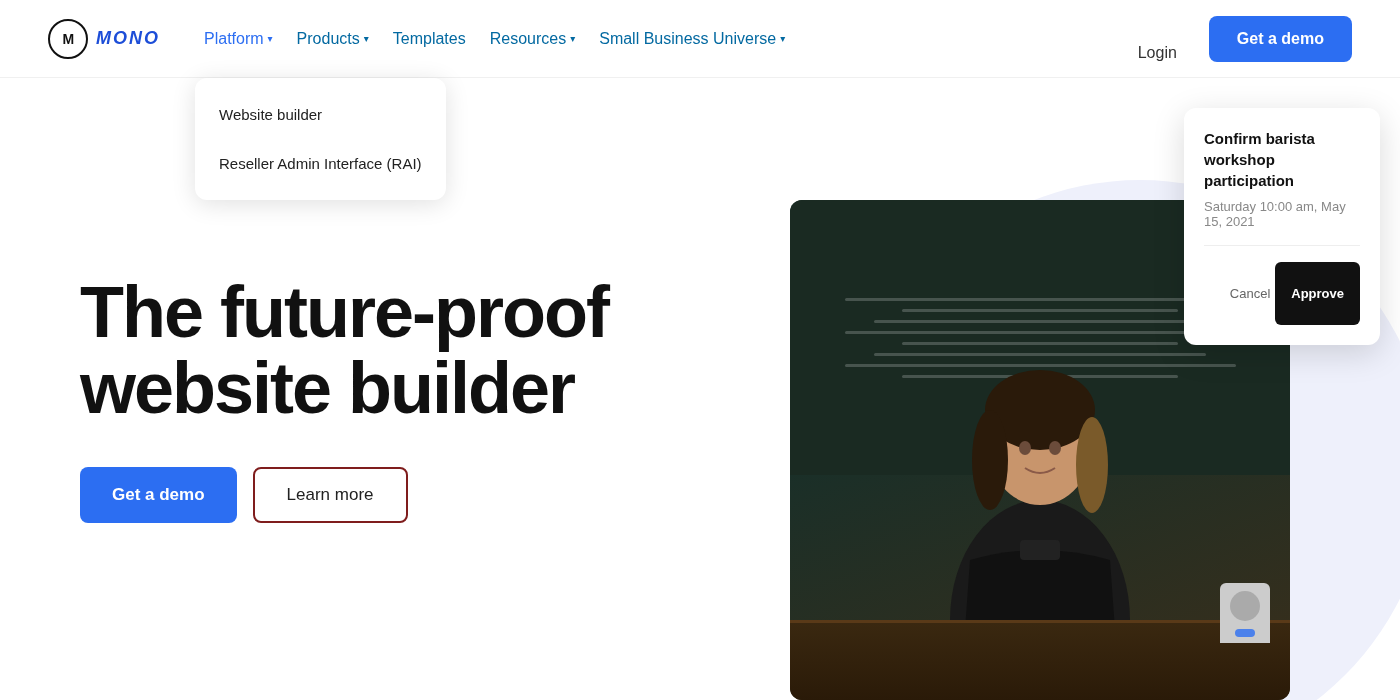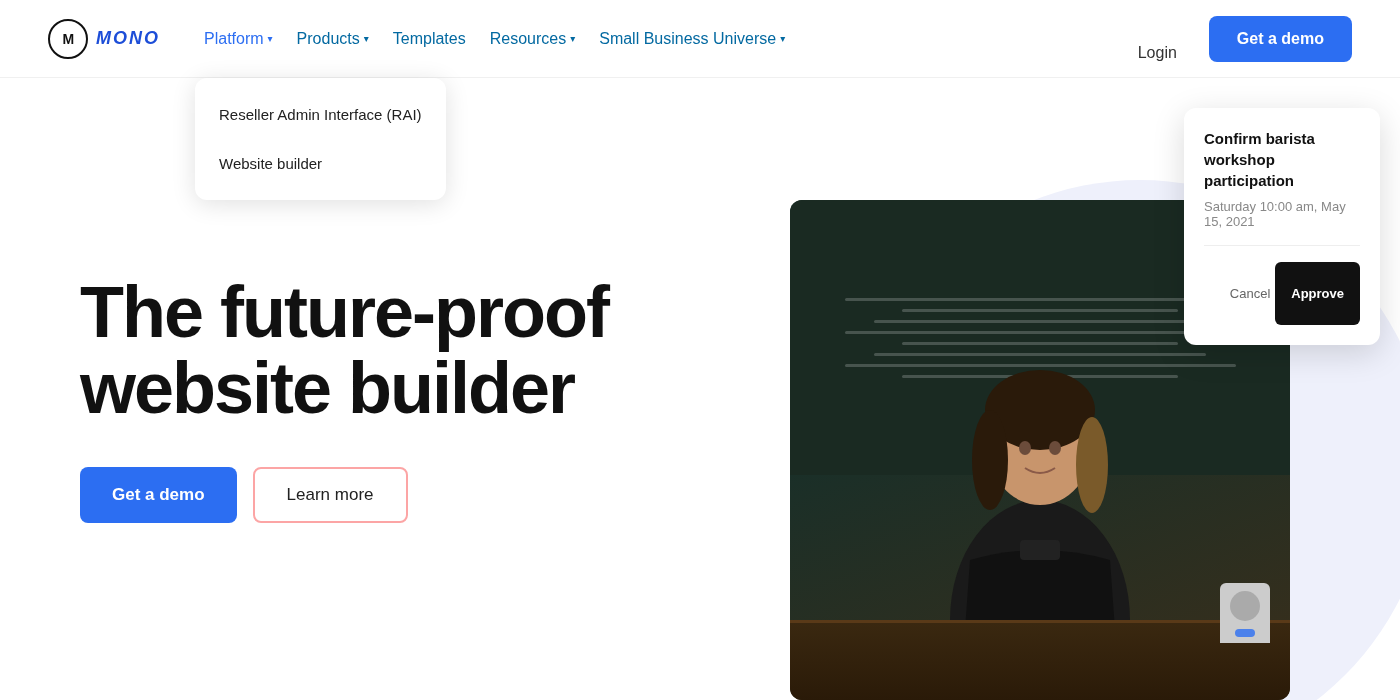--- a/index.html
+++ b/index.html
@@ -174,21 +174,21 @@
       padding: 18px 32px;
       font-size: 17px;
       font-weight: 600;
       cursor: pointer;
       font-family: inherit;
     }
 
     .btn-outline {
       background: #fff;
       color: #222;
-      border: 2px solid #fca5a5;
+      border: 2px solid #7f1d1d;
       border-radius: 8px;
       padding: 16px 32px;
       font-size: 17px;
       font-weight: 500;
       cursor: pointer;
       font-family: inherit;
     }
 
     
     .hero-right {
@@ -346,22 +346,22 @@
     </div>
   </div>
 
   <div class="nav-actions">
     <button class="login-btn">Login</button>
     <button class="demo-btn">Get a demo</button>
   </div>
 </nav>
 
 <div class="dropdown-menu">
+  <div class="dropdown-item">Website builder</div>
   <div class="dropdown-item">Reseller Admin Interface (RAI)</div>
-  <div class="dropdown-item">Website builder</div>
 </div>
 
 <div class="main-content">
 
   <div class="hero-left">
     <h1 class="hero-title">The future-proof website builder</h1>
     <div class="hero-buttons">
       <button class="btn-primary">Get a demo</button>
       <button class="btn-outline">Learn more</button>
     </div>

